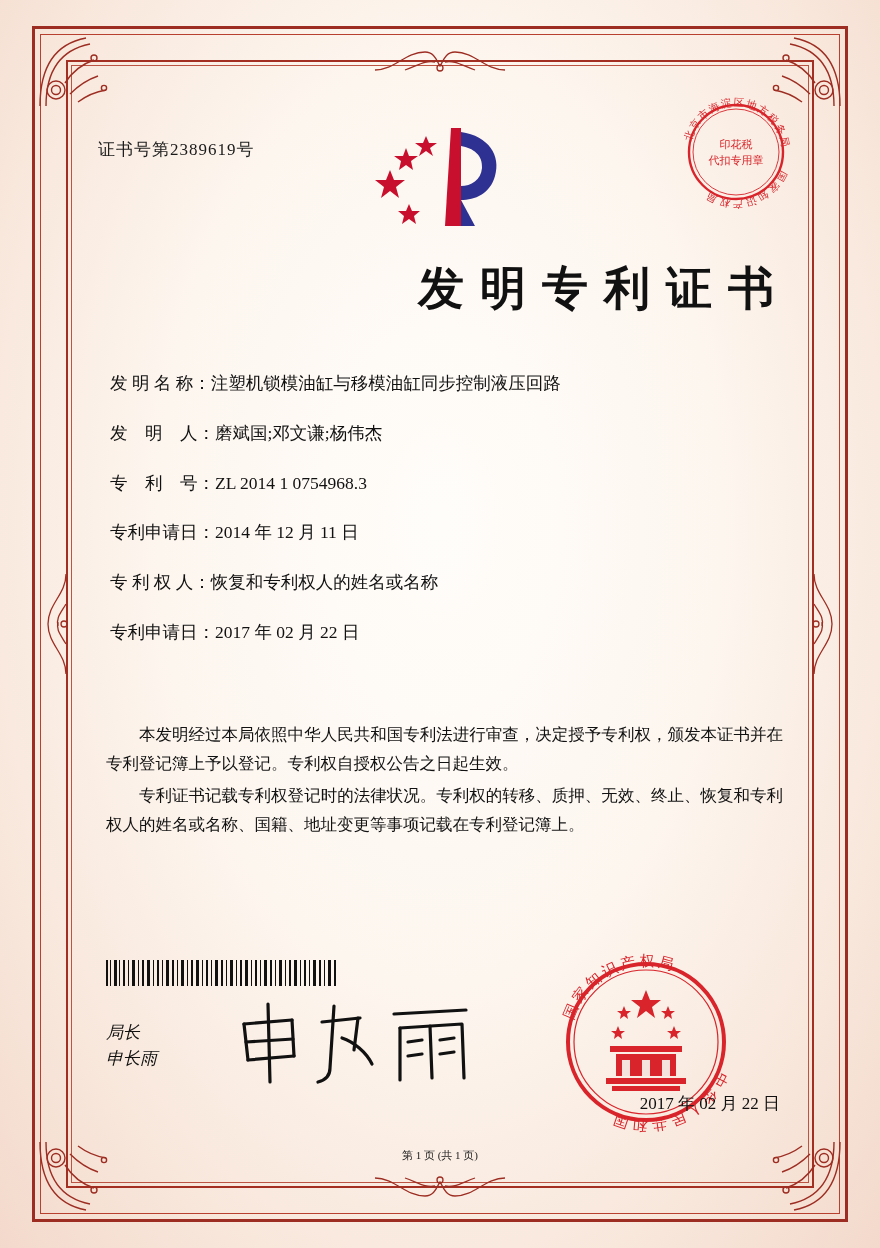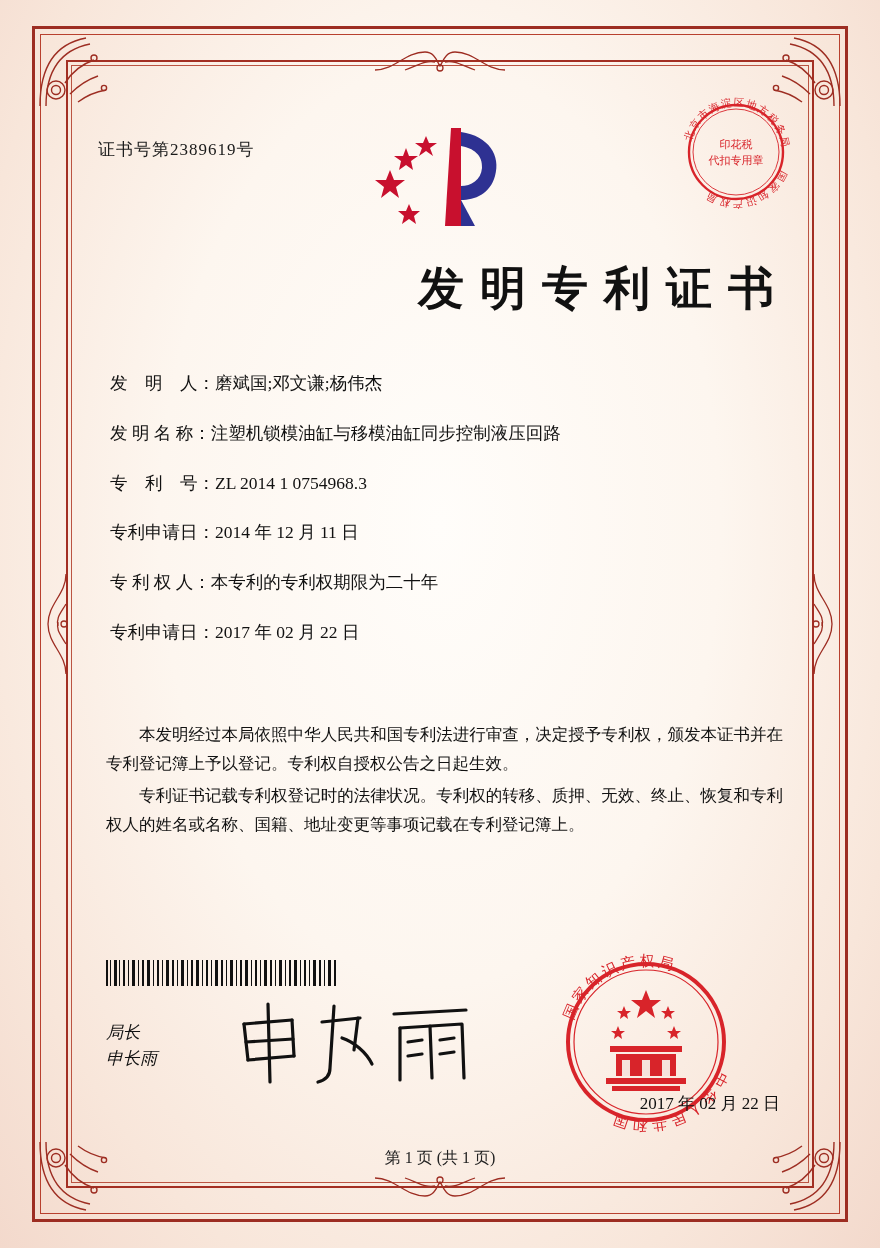--- a/index.html
+++ b/index.html
@@ -216,21 +216,21 @@
     font-size: 17px;
     color: #111;
     white-space: nowrap;
   }
 
   .page-footer {
     position: absolute;
     left: 0; right: 0;
     top: 1068px;
     text-align: center;
-    font-size: 16px;
+    font-size: 11px;
     color: #222;
   }
 </style>
 </head>
 <body>
 
 <div id="certificate">
 
   <div class="border-outer"></div>
   <div class="border-mid"></div>
@@ -360,33 +360,33 @@
         </text>
         <text x="64" y="60" text-anchor="middle" font-size="11" fill="#d8242a" font-family="'DejaVu Serif',serif">印花税</text>
         <text x="64" y="76" text-anchor="middle" font-size="11" fill="#d8242a" font-family="'DejaVu Serif',serif">代扣专用章</text>
       </svg>
     </div>
 
     <div class="title">发明专利证书</div>
 
     <div class="fields">
       <div class="field-row">
-        <span class="field-label">发　明　人：</span><span class="field-value">磨斌国;邓文谦;杨伟杰</span>
+        <span class="field-label">发 明 名 称：</span><span class="field-value">注塑机锁模油缸与移模油缸同步控制液压回路</span>
       </div>
       <div class="field-row">
-        <span class="field-label">发 明 名 称：</span><span class="field-value">注塑机锁模油缸与移模油缸同步控制液压回路</span>
+        <span class="field-label">发　明　人：</span><span class="field-value">磨斌国;邓文谦;杨伟杰</span>
       </div>
       <div class="field-row">
         <span class="field-label">专　利　号：</span><span class="field-value">ZL 2014 1 0754968.3</span>
       </div>
       <div class="field-row">
         <span class="field-label">专利申请日：</span><span class="field-value">2014 年 12 月 11 日</span>
       </div>
       <div class="field-row">
-        <span class="field-label">专 利 权 人：</span><span class="field-value">本专利的专利权期限为二十年</span>
+        <span class="field-label">专 利 权 人：</span><span class="field-value">恢复和专利权人的姓名或名称</span>
       </div>
       <div class="field-row">
         <span class="field-label">专利申请日：</span><span class="field-value">2017 年 02 月 22 日</span>
       </div>
     </div>
 
     <div class="body-text">
       <p>本发明经过本局依照中华人民共和国专利法进行审查，决定授予专利权，颁发本证书并在专利登记簿上予以登记。专利权自授权公告之日起生效。</p>
       <p>专利证书记载专利权登记时的法律状况。专利权的转移、质押、无效、终止、恢复和专利权人的姓名或名称、国籍、地址变更等事项记载在专利登记簿上。</p>
     </div>

